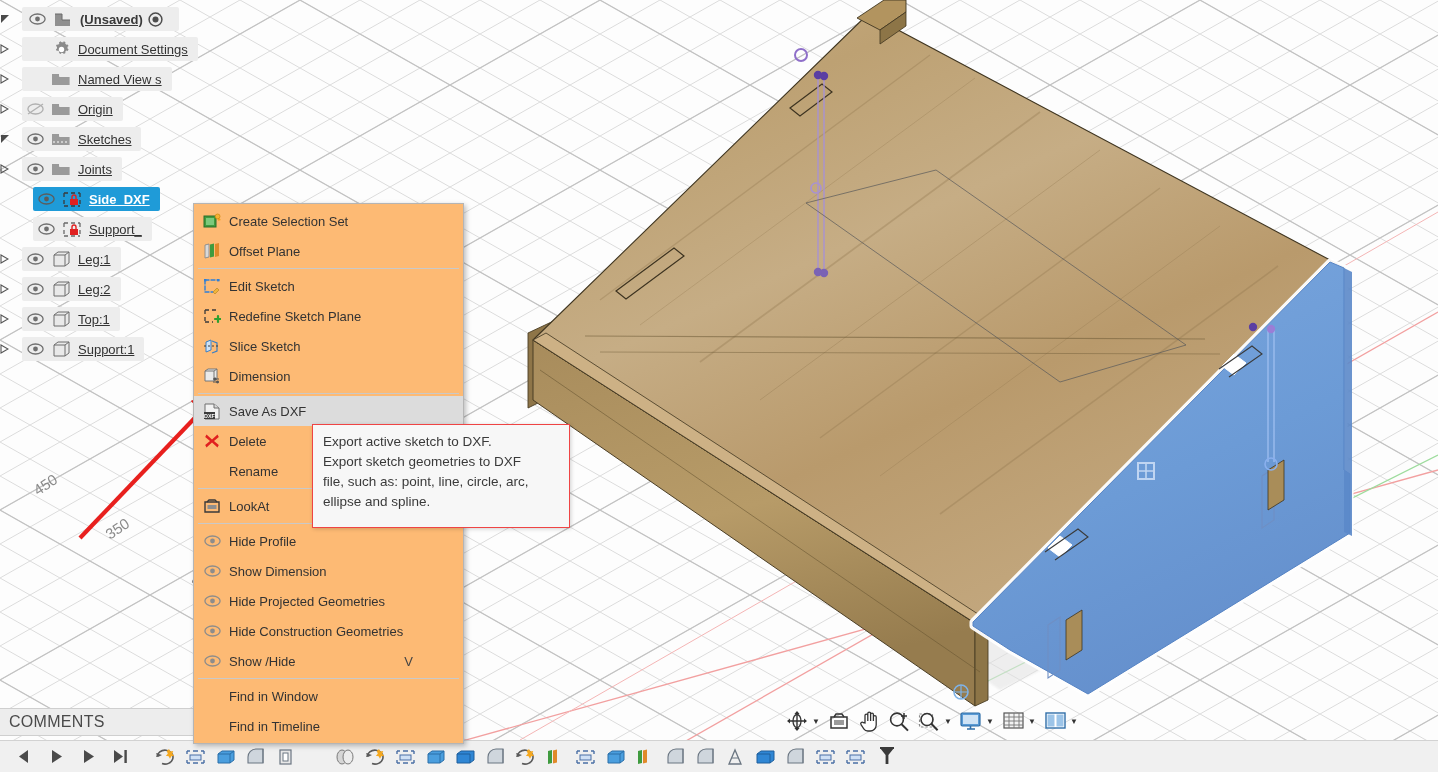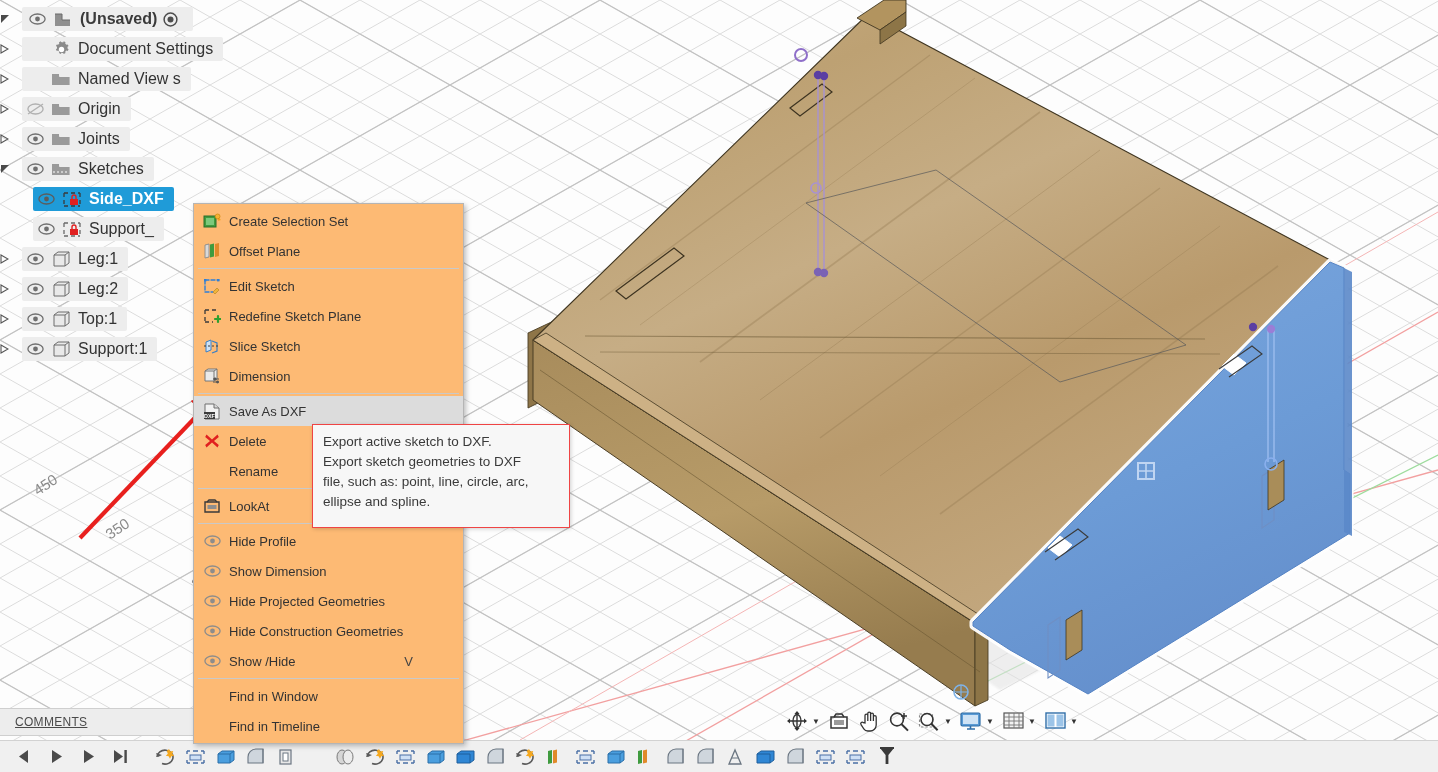--- a/index.html
+++ b/index.html
@@ -36,21 +36,21 @@
   .arrow{
     width:22px; flex:0 0 22px; text-align:center; color:#4a4a4a; font-size:11px;
     line-height:1;
   }
   .arrow.open{ color:#3c3c3c; }
   .eye{
     width:26px; flex:0 0 26px; display:flex; align-items:center; justify-content:center;
   }
   .ficon{ width:26px; flex:0 0 26px; display:flex; align-items:center; justify-content:center; }
   .label{
-    white-space:nowrap; font-size:16px; color:#333; padding-left:4px;
+    white-space:nowrap; font-size:13px; color:#333; padding-left:4px;text-decoration:underline;
   }
   .pill.sel .label{ color:#fff; font-weight:bold; }
   .tail{ width:26px; flex:0 0 26px; display:flex; align-items:center; justify-content:center; }
   .indent3{ margin-left:33px; }
 
   
   #ctxmenu{
     position:absolute; left:193px; top:203px; width:271px;
     background:#fdba74; border:1px solid #b5b5b5;
     box-shadow:2px 2px 5px rgba(0,0,0,.25);
@@ -78,21 +78,21 @@
 
   
   #redarrow{ position:absolute; left:60px; top:400px; z-index:40; }
 
   
   #comments{
     position:absolute; left:0; top:708px; width:352px; height:28px;
     background:#ededed; border:1px solid #cfcfcf; border-left:none;
     display:flex; align-items:center; z-index:50;
   }
-  #comments .ctitle{ padding-left:15px; font-size:12px; color:#4a4a4a; letter-spacing:.3px;text-decoration:underline; }
+  #comments .ctitle{ padding-left:9px; font-size:16px; color:#4a4a4a; letter-spacing:.3px; }
   #comments .cadd{ margin-left:auto; margin-right:14px; }
 
   
   #viewtools{
     position:absolute; left:782px; top:705px; height:32px;
     display:flex; align-items:center; z-index:50;
   }
   .vt{ display:flex; align-items:center; padding:0 2px; }
   .vt .glyph{ width:26px; height:26px; display:flex; align-items:center; justify-content:center; }
   .caret{ width:12px; text-align:center; font-size:8px; color:#333; }
@@ -367,63 +367,63 @@
         <svg width="20" height="15" viewBox="0 0 20 15">
             <path d="M1 3 h6 l1.6 2 h10 v8 h-17.6 Z" fill="#9a9a9a"></path>
             <rect x="1" y="2" width="7" height="2" fill="#9a9a9a"></rect>
           </svg>
       </span>
       <span class="label">Origin</span>
     </div>
   </div>
 
   <div class="row">
-    <span class="arrow">
-      <svg width="9" height="10" viewBox="0 0 9 10">
-          <path d="M1 1 L8 5 L1 9 Z" fill="none" stroke="#555" stroke-width="1.1"></path>
+    <span class="arrow open">
+      <svg width="10" height="10" viewBox="0 0 10 10">
+          <path d="M1 1 L9 1 L1 9 Z" fill="#4a4a4a"></path>
         </svg>
     </span>
     <div class="pill">
       <span class="eye">
         <svg width="17" height="12" viewBox="0 0 17 12">
             <ellipse cx="8.5" cy="6" rx="7.6" ry="5" fill="none" stroke="#6f6f6f" stroke-width="1.3"></ellipse>
             <circle cx="8.5" cy="6" r="2.4" fill="#6f6f6f"></circle>
           </svg>
       </span>
       <span class="ficon">
         <svg width="20" height="15" viewBox="0 0 20 15">
             <path d="M1 3 h6 l1.6 2 h10 v8 h-17.6 Z" fill="#9a9a9a"></path>
             <rect x="1" y="2" width="7" height="2" fill="#9a9a9a"></rect>
-          </svg>
-      </span>
-      <span class="label">Joints</span>
+            <path d="M2 10 h16" stroke="#ffffff" stroke-width="1" stroke-dasharray="2 2"></path>
+          </svg>
+      </span>
+      <span class="label">Sketches</span>
     </div>
   </div>
 
   <div class="row">
-    <span class="arrow open">
-      <svg width="10" height="10" viewBox="0 0 10 10">
-          <path d="M1 1 L9 1 L1 9 Z" fill="#4a4a4a"></path>
+    <span class="arrow">
+      <svg width="9" height="10" viewBox="0 0 9 10">
+          <path d="M1 1 L8 5 L1 9 Z" fill="none" stroke="#555" stroke-width="1.1"></path>
         </svg>
     </span>
     <div class="pill">
       <span class="eye">
         <svg width="17" height="12" viewBox="0 0 17 12">
             <ellipse cx="8.5" cy="6" rx="7.6" ry="5" fill="none" stroke="#6f6f6f" stroke-width="1.3"></ellipse>
             <circle cx="8.5" cy="6" r="2.4" fill="#6f6f6f"></circle>
           </svg>
       </span>
       <span class="ficon">
         <svg width="20" height="15" viewBox="0 0 20 15">
             <path d="M1 3 h6 l1.6 2 h10 v8 h-17.6 Z" fill="#9a9a9a"></path>
             <rect x="1" y="2" width="7" height="2" fill="#9a9a9a"></rect>
-            <path d="M2 10 h16" stroke="#ffffff" stroke-width="1" stroke-dasharray="2 2"></path>
-          </svg>
-      </span>
-      <span class="label">Sketches</span>
+          </svg>
+      </span>
+      <span class="label">Joints</span>
     </div>
   </div>
 
   <div class="row indent3">
     <div class="pill sel">
       <span class="eye">
         <svg width="17" height="12" viewBox="0 0 17 12">
             <ellipse cx="8.5" cy="6" rx="7.6" ry="5" fill="none" stroke="#5c5c5c" stroke-width="1.3"></ellipse>
             <circle cx="8.5" cy="6" r="2.4" fill="#5c5c5c"></circle>
           </svg>

